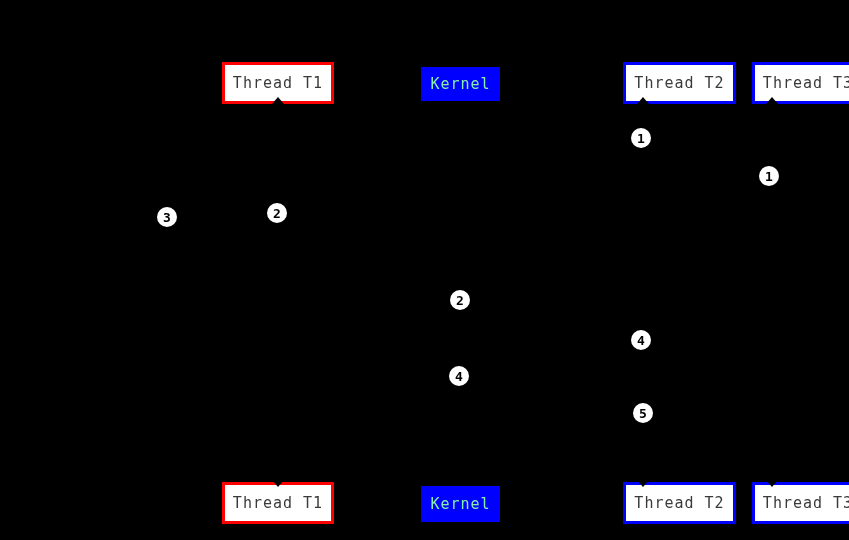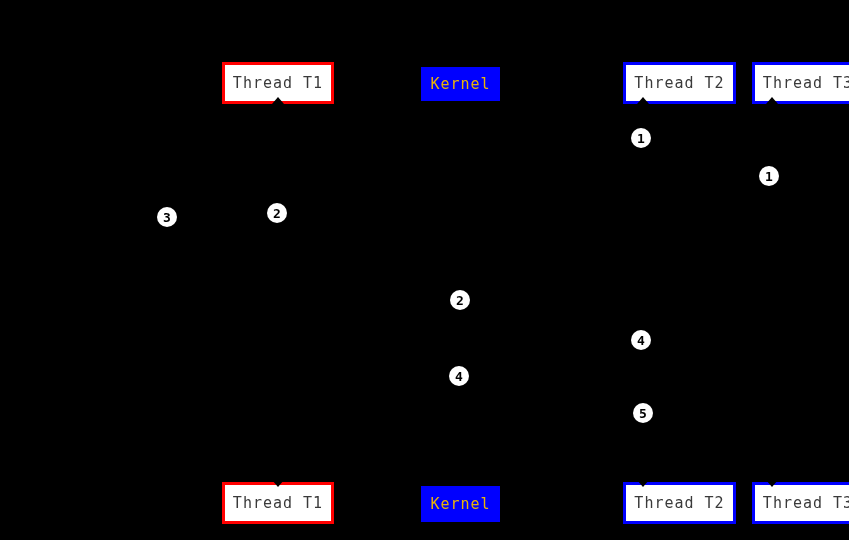--- a/index.html
+++ b/index.html
@@ -25,21 +25,21 @@
     border-width: 3px;
     font-size: 15px;
     letter-spacing: 1px;
     white-space: nowrap;
   }
   .actor.red-box  { background: #ffffff; border-color: #ff0000; color: #3a3a3a; }
   .actor.blue-box { background: #ffffff; border-color: #0000ff; color: #3a3a3a; margin-left: 36px; }
   .actor.kernel-box {
     background: #0000ff;
     border-color: #0000ff;
-    color: #eab308;
+    color: #86efac;
   }
   
   .pos-t1-top     { left: 222px; top: 62px; width: 112px; height: 42px; }
   .pos-kernel-top { left: 421px; top: 67px; width: 79px;  height: 34px; }
   .pos-t2-top     { left: 587px; top: 62px; width: 113px; height: 42px; }
   .pos-t3-top     { left: 716px; top: 62px; width: 112px; height: 42px; }
   
   .pos-t1-bot     { left: 222px; top: 482px; width: 112px; height: 42px; }
   .pos-kernel-bot { left: 421px; top: 486px; width: 79px;  height: 36px; }
   .pos-t2-bot     { left: 587px; top: 482px; width: 113px; height: 42px; }

